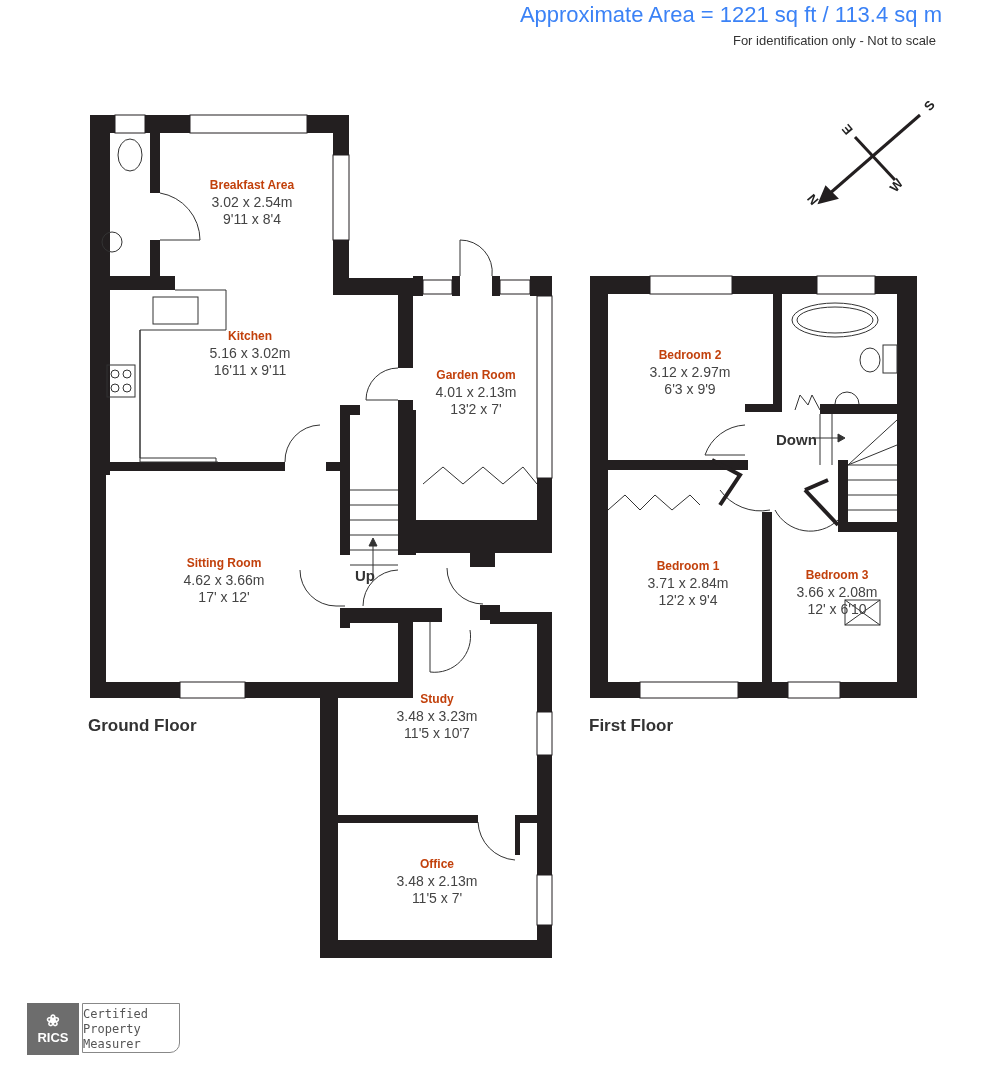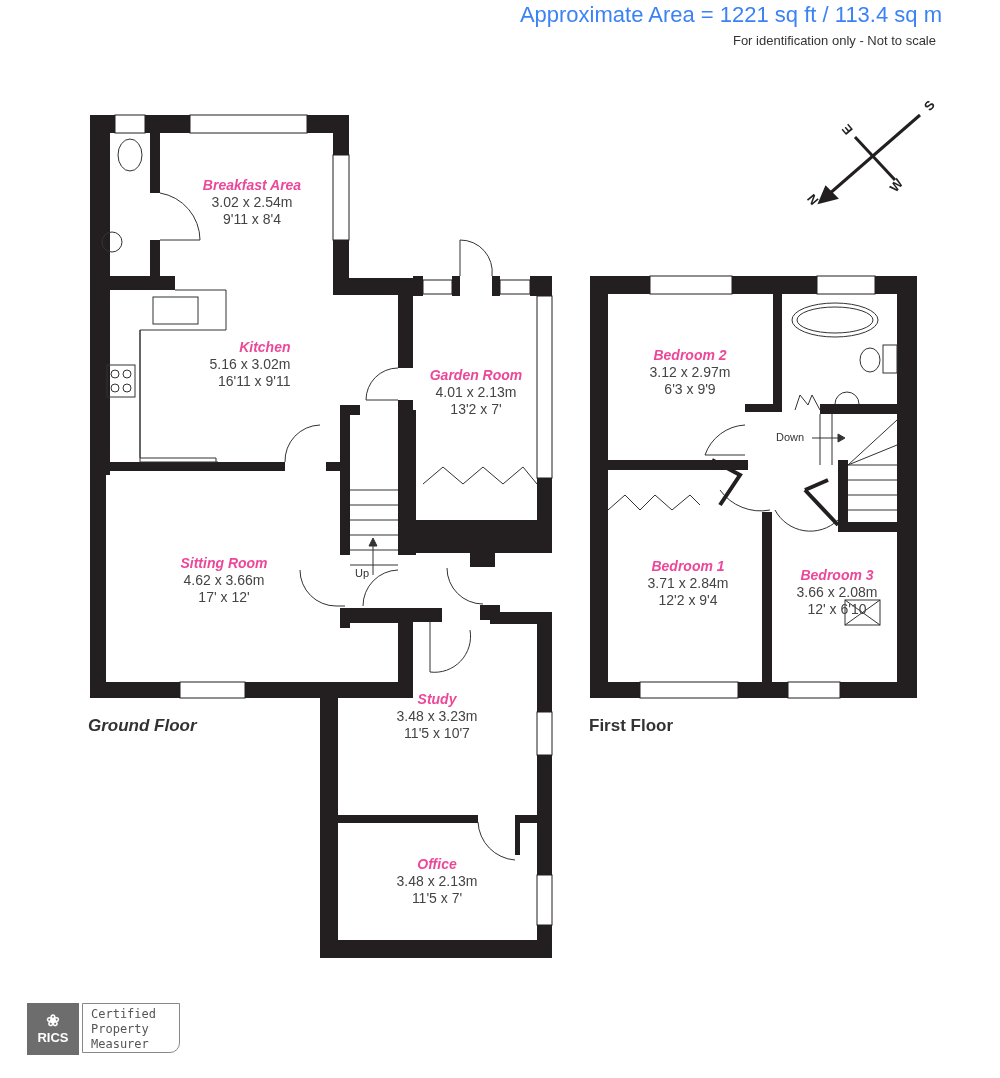--- a/index.html
+++ b/index.html
@@ -2,32 +2,32 @@
 <html><head>
 <meta charset="utf-8">
 <style>
   html, body { margin: 0; padding: 0; background: #ffffff; }
   body { width: 1000px; height: 1078px; position: relative; overflow: hidden;
          font-family: "Liberation Sans", sans-serif; color: #222; }
   .hdr-area { position: absolute; right: 58px; top: 2px; font-size: 22px; color: #3b82f6; }
   .hdr-sub { position: absolute; right: 64px; top: 33px; font-size: 13px; color: #333; }
   svg.plan { position: absolute; left: 0; top: 0; }
   .lbl { position: absolute; text-align: center; transform: translateX(-50%); white-space: nowrap; line-height: 17px; }
-  .lbl .name { font-weight: bold; font-size: 14px; color: #ec4899; font-style: italic; }
+  .lbl .name { font-weight: bold; font-size: 12px; color: #c2410c; }
   .lbl .dim { font-size: 14px; color: #444; }
   .floor-title { position: absolute; font-weight: bold; font-size: 17px; color: #333; }
-  .small { position: absolute; font-size: 11px; font-weight: normal; color: #333; }
+  .small { position: absolute; font-size: 15px; font-weight: bold; color: #333; }
   .compass-l { position: absolute; font-size: 13px; font-weight: bold; color: #222; }
   .footer-logo { position: absolute; left: 27px; top: 1003px; width: 155px; height: 52px; }
   .rics-box { position: absolute; left: 0; top: 0; width: 52px; height: 52px; background: #6d6d6d;
               color: #fff; font-weight: bold; font-size: 13px; text-align: center; }
   .rics-box .lion { display: block; margin-top: 8px; font-size: 16px; }
   .cert-box { position: absolute; left: 55px; top: 0; width: 98px; height: 50px; border: 1px solid #888;
               border-radius: 0 0 10px 0; font-family: "DejaVu Sans Mono", monospace; font-size: 12px;
-              color: #555; padding-left: 8px; line-height: 15px; padding-top: 3px; box-sizing: border-box; }
+              color: #555; line-height: 15px; padding-top: 3px; box-sizing: border-box; }
   .footer-text { position: absolute; left: 193px; top: 1005px; font-size: 11.5px; color: #777; line-height: 15px; }
 </style>
 </head>
 <body>
 
 <div class="hdr-area">Approximate Area = 1221 sq ft / 113.4 sq m</div>
 <div class="hdr-sub">For identification only - Not to scale</div>
 
 <svg class="plan" width="1000" height="1078" viewBox="0 0 1000 1078">
   <g fill="#231f20" stroke="none">
@@ -185,21 +185,21 @@
 <div class="compass-l" style="left:925px;top:98px;transform:rotate(-50deg);">S</div>
 <div class="compass-l" style="left:843px;top:122px;transform:rotate(-130deg);">E</div>
 <div class="compass-l" style="left:890px;top:178px;transform:rotate(-50deg);">W</div>
 <div class="compass-l" style="left:808px;top:192px;transform:rotate(-130deg);">N</div>
 
 <div class="lbl" style="left:252px;top:177px;">
   <div class="name">Breakfast Area</div>
   <div class="dim">3.02 x 2.54m</div>
   <div class="dim">9'11 x 8'4</div>
 </div>
-<div class="lbl" style="left:250px;top:339px;text-align:right;">
+<div class="lbl" style="left:250px;top:328px;">
   <div class="name">Kitchen</div>
   <div class="dim">5.16 x 3.02m</div>
   <div class="dim">16'11 x 9'11</div>
 </div>
 <div class="lbl" style="left:476px;top:367px;">
   <div class="name">Garden Room</div>
   <div class="dim">4.01 x 2.13m</div>
   <div class="dim">13'2 x 7'</div>
 </div>
 <div class="lbl" style="left:224px;top:555px;">
@@ -211,21 +211,21 @@
   <div class="name">Study</div>
   <div class="dim">3.48 x 3.23m</div>
   <div class="dim">11'5 x 10'7</div>
 </div>
 <div class="lbl" style="left:437px;top:856px;">
   <div class="name">Office</div>
   <div class="dim">3.48 x 2.13m</div>
   <div class="dim">11'5 x 7'</div>
 </div>
 <div class="small" style="left:355px;top:567px;">Up</div>
-<div class="floor-title" style="left:88px;top:716px;font-style:italic;">Ground Floor</div>
+<div class="floor-title" style="left:88px;top:716px;">Ground Floor</div>
 
 <div class="lbl" style="left:690px;top:347px;">
   <div class="name">Bedroom 2</div>
   <div class="dim">3.12 x 2.97m</div>
   <div class="dim">6'3 x 9'9</div>
 </div>
 <div class="lbl" style="left:688px;top:558px;">
   <div class="name">Bedroom 1</div>
   <div class="dim">3.71 x 2.84m</div>
   <div class="dim">12'2 x 9'4</div>

